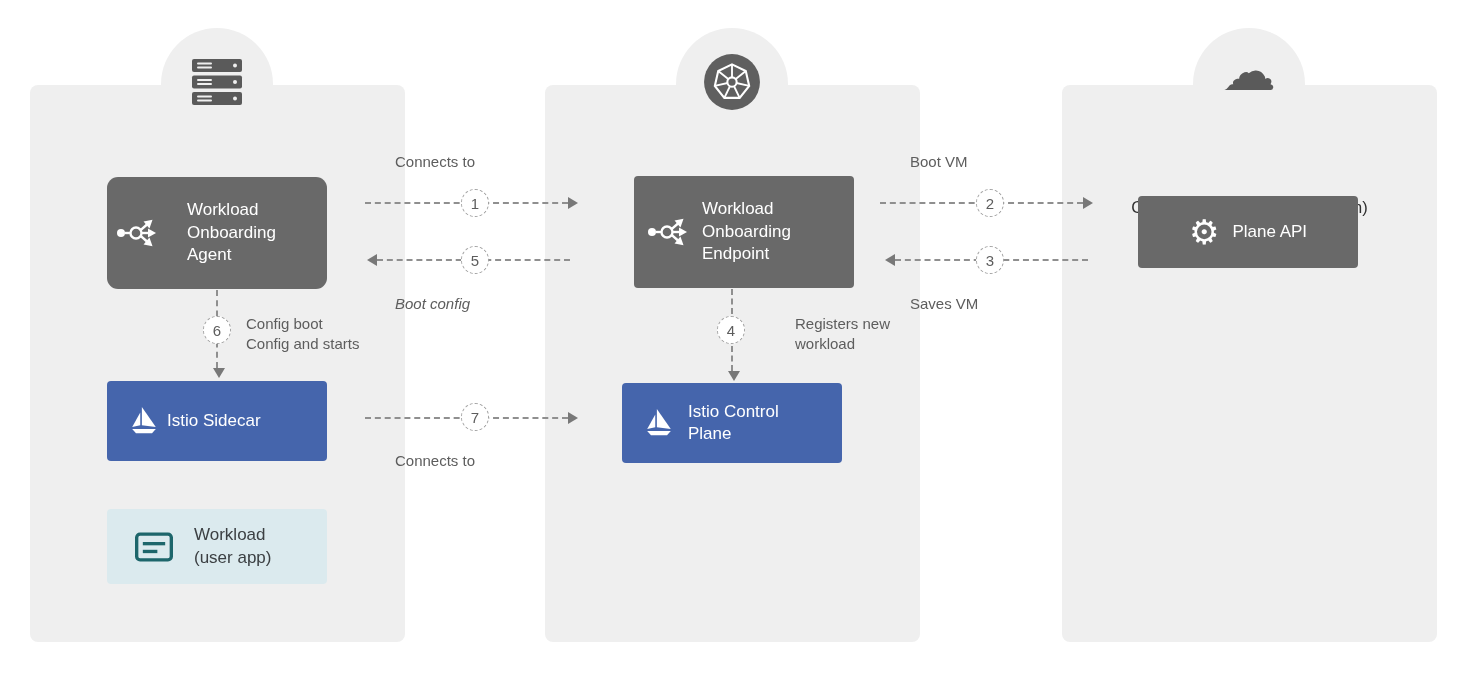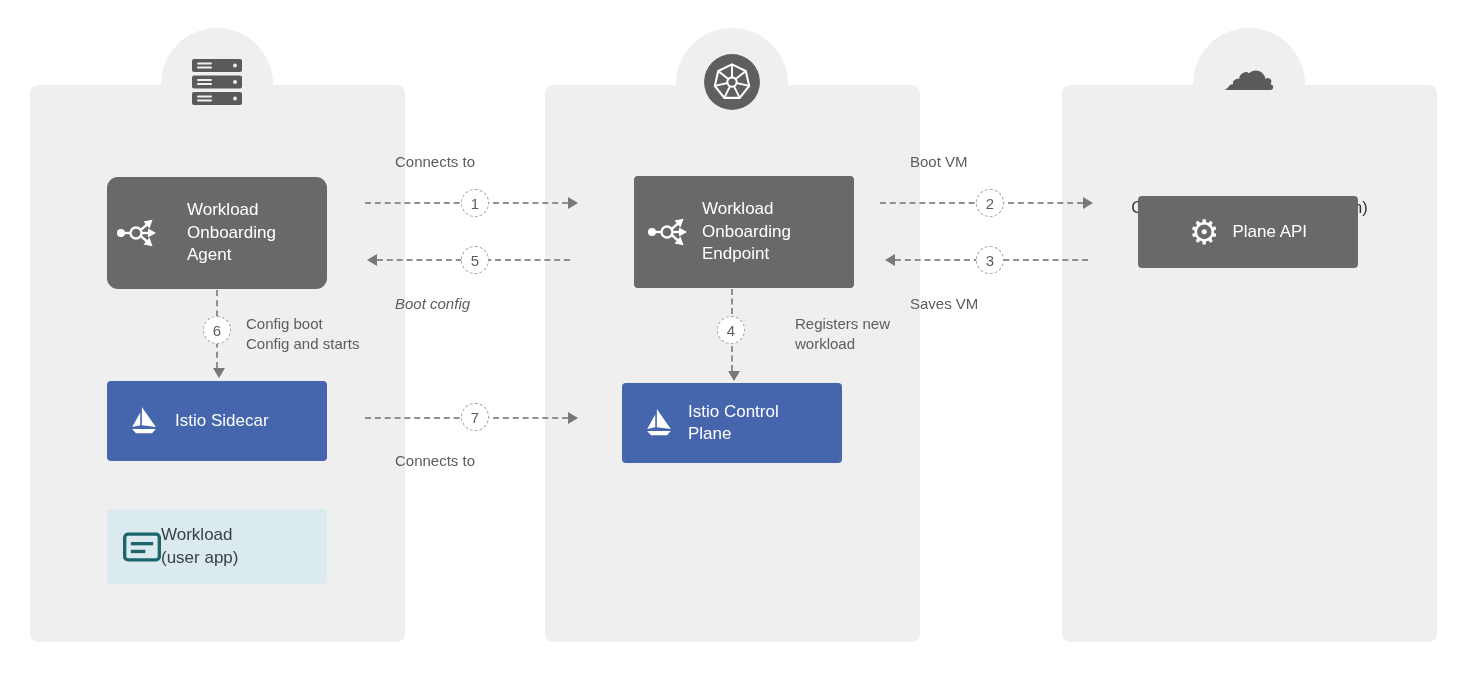--- a/index.html
+++ b/index.html
@@ -130,32 +130,32 @@
         <g fill="#fff">
           <polygon points="0,-4.5 8,0 0,4.5" transform="translate(30.5,12) rotate(-41)"></polygon>
           <polygon points="0,-4.5 8,0 0,4.5" transform="translate(32,20)"></polygon>
           <polygon points="0,-4.5 8,0 0,4.5" transform="translate(30.5,28) rotate(41)"></polygon>
         </g>
       </svg>
     </span>
     <span class="label" style="width:118px;">Workload Onboarding Agent</span>
   </div>
 
-  <div class="node node-blue" style="left:107px;top:381px;width:220px;height:80px;padding-left:22px;gap:16px;">
+  <div class="node node-blue" style="left:107px;top:381px;width:220px;height:80px;padding-left:22px;gap:8px;">
     <span class="icon">
       <svg width="30" height="30" viewBox="0 0 28 28">
         <polygon points="3,19.5 10.5,18 10.5,6" fill="#fff"></polygon>
         <polygon points="12,1 12,18 25,19.5" fill="#fff"></polygon>
         <polygon points="3,21.5 25,21.5 21.5,25.5 6.5,25.5" fill="#fff"></polygon>
       </svg>
     </span>
     <span class="label">Istio Sidecar</span>
   </div>
 
-  <div class="node node-light" style="left:107px;top:509px;width:220px;height:75px;padding-left:16px;gap:0;">
+  <div class="node node-light" style="left:107px;top:509px;width:220px;height:75px;padding-left:28px;gap:21px;">
     <span class="icon">
       <svg width="38" height="30" viewBox="0 0 34 26">
         <rect x="1.5" y="1.5" width="31" height="23" rx="3" fill="none" stroke="#1d666b" stroke-width="3"></rect>
         <line x1="7" y1="10" x2="27" y2="10" stroke="#1d666b" stroke-width="3"></line>
         <line x1="7" y1="17" x2="20" y2="17" stroke="#1d666b" stroke-width="3"></line>
       </svg>
     </span>
     <span class="label" style="width:100px;">Workload (user app)</span>
   </div>
 

